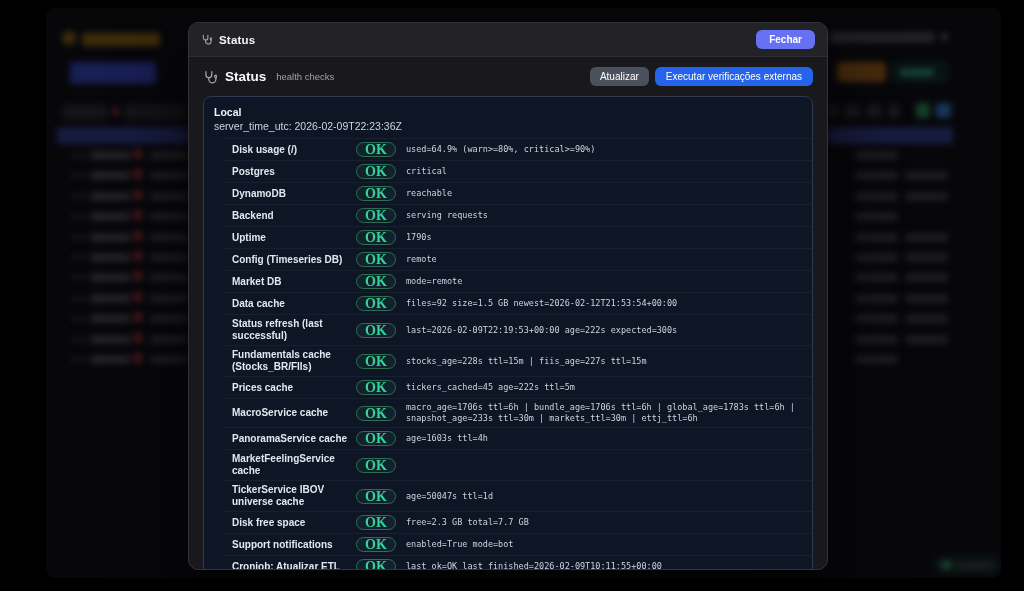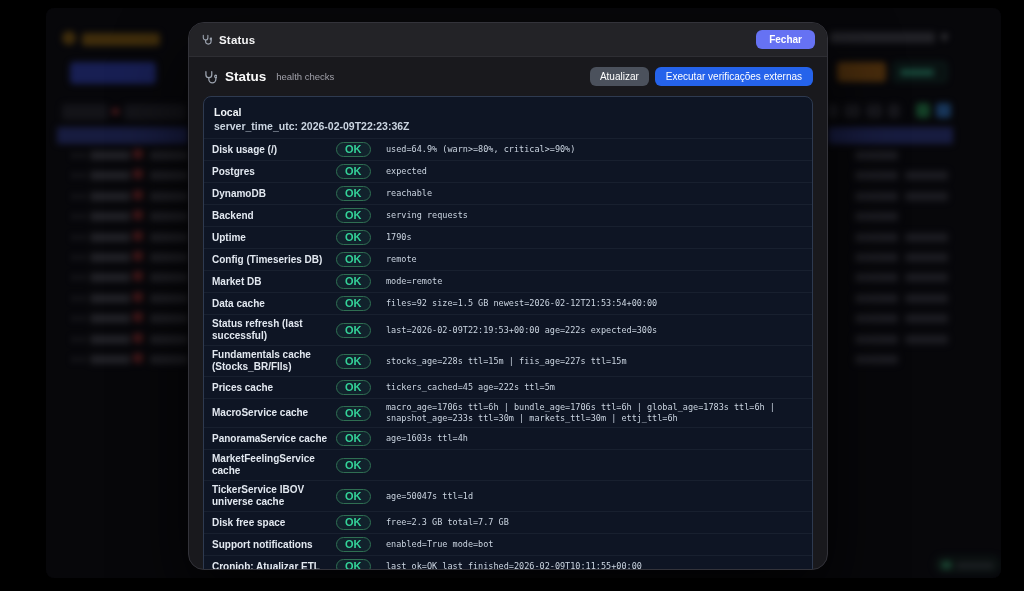--- a/index.html
+++ b/index.html
@@ -9,50 +9,50 @@
 
   
   .app-window { position:absolute; left:46px; top:8px; width:955px; height:570px;
                 background:#0a0a0d; border-radius:8px; overflow:hidden; }
   .app-blur { position:absolute; inset:0; filter:blur(3px); }
   .bgblock { position:absolute; border-radius:3px; }
   .app-dim { position:absolute; inset:0; background:rgba(4,4,8,0.50); }
 
   
   .modal { position:absolute; left:188px; top:22px; width:640px; height:548px;
-           background:#19191d; border:1px solid #33333a; border-radius:16px;
+           background:#19191d; border:1px solid #33333a; border-radius:10px;
            overflow:hidden; box-shadow:0 30px 70px rgba(0,0,0,0.75); }
   .modal-titlebar { height:34px; display:flex; align-items:center; gap:7px;
                     padding:0 12px; background:#232327; border-bottom:1px solid #2e2e33; }
   .modal-title { font-size:11.5px; font-weight:bold; color:#f4f4f5; letter-spacing:0.2px; }
   .icon-steth { color:#9ca3af; display:inline-flex; }
   .btn { border:none; cursor:pointer; color:#fff; border-radius:6px;
          font-family:"Liberation Sans", sans-serif; font-weight:bold; }
   .btn-fechar { margin-left:auto; background:#6672f3; font-size:10px; padding:4px 13px; }
   .modal-subheader { height:39px; display:flex; align-items:center; gap:8px; padding:0 14px; }
   .sub-title { font-size:13.5px; font-weight:bold; color:#fafafa; }
   .sub-caption { font-size:9.5px; color:#a1a1aa; margin-left:2px; }
   .sub-actions { margin-left:auto; display:flex; gap:6px; }
   .btn-atualizar { background:#4b515c; font-size:10px; padding:4px 10px; font-weight:normal; }
   .btn-executar { background:#2563eb; font-size:10px; padding:4px 11px; font-weight:normal; }
 
   .panel { margin:0 14px; background:#0e1524; border:1px solid #2e3a50;
            border-radius:8px; padding-top:6px; }
   .panel-head { padding:2px 10px 5px 10px; }
   .panel-section-title { font-size:10.5px; font-weight:bold; color:#f1f5f9; line-height:14px; }
-  .panel-server-time { font-size:10.5px; color:#cbd5e1; line-height:14px;font-weight:bold; }
+  .panel-server-time { font-size:10.5px; color:#cbd5e1; line-height:14px; }
 
   .check-row { display:grid; grid-template-columns:118px 44px 1fr; gap:6px;
                align-items:center; padding:3px 8px 3px 8px;
-               border-top:1px solid rgba(148,163,184,0.08); }
+               border-top:1px solid rgba(148,163,184,0.08);margin-left:20px; }
   .check-label { font-size:10px; font-weight:bold; color:#e2e8f0; line-height:12px; }
   .check-badge-cell { display:flex; }
-  .badge-ok { font-size:11px; font-weight:bold; color:#34d399;
+  .badge-ok { font-size:14px; font-weight:bold; color:#34d399;
               border:1px solid #2f6e52; background:rgba(52,211,153,0.07);
-              border-radius:999px; padding:2px 8px; line-height:9px; }
+              border-radius:999px; padding:2px 8px; line-height:9px;font-family:Liberation Serif, serif; }
   .check-detail { font-family:"DejaVu Sans Mono", monospace; font-size:8.5px;
                   color:#cbd5e1; line-height:11px; }
 </style>
 </head>
 <body>
 
 <div class="stage">
 
   <div class="app-window">
     <div class="app-blur" id="appBlur">
@@ -206,21 +206,21 @@
       <span class="badge-ok">OK</span>
     </div>
     <div class="check-detail">used=64.9% (warn&gt;=80%, critical&gt;=90%)</div>
   </div>
 
   <div class="check-row">
     <div class="check-label">Postgres</div>
     <div class="check-badge-cell">
       <span class="badge-ok">OK</span>
     </div>
-    <div class="check-detail">expected</div>
+    <div class="check-detail">critical</div>
   </div>
 
   <div class="check-row">
     <div class="check-label">DynamoDB</div>
     <div class="check-badge-cell">
       <span class="badge-ok">OK</span>
     </div>
     <div class="check-detail">reachable</div>
   </div>
 

